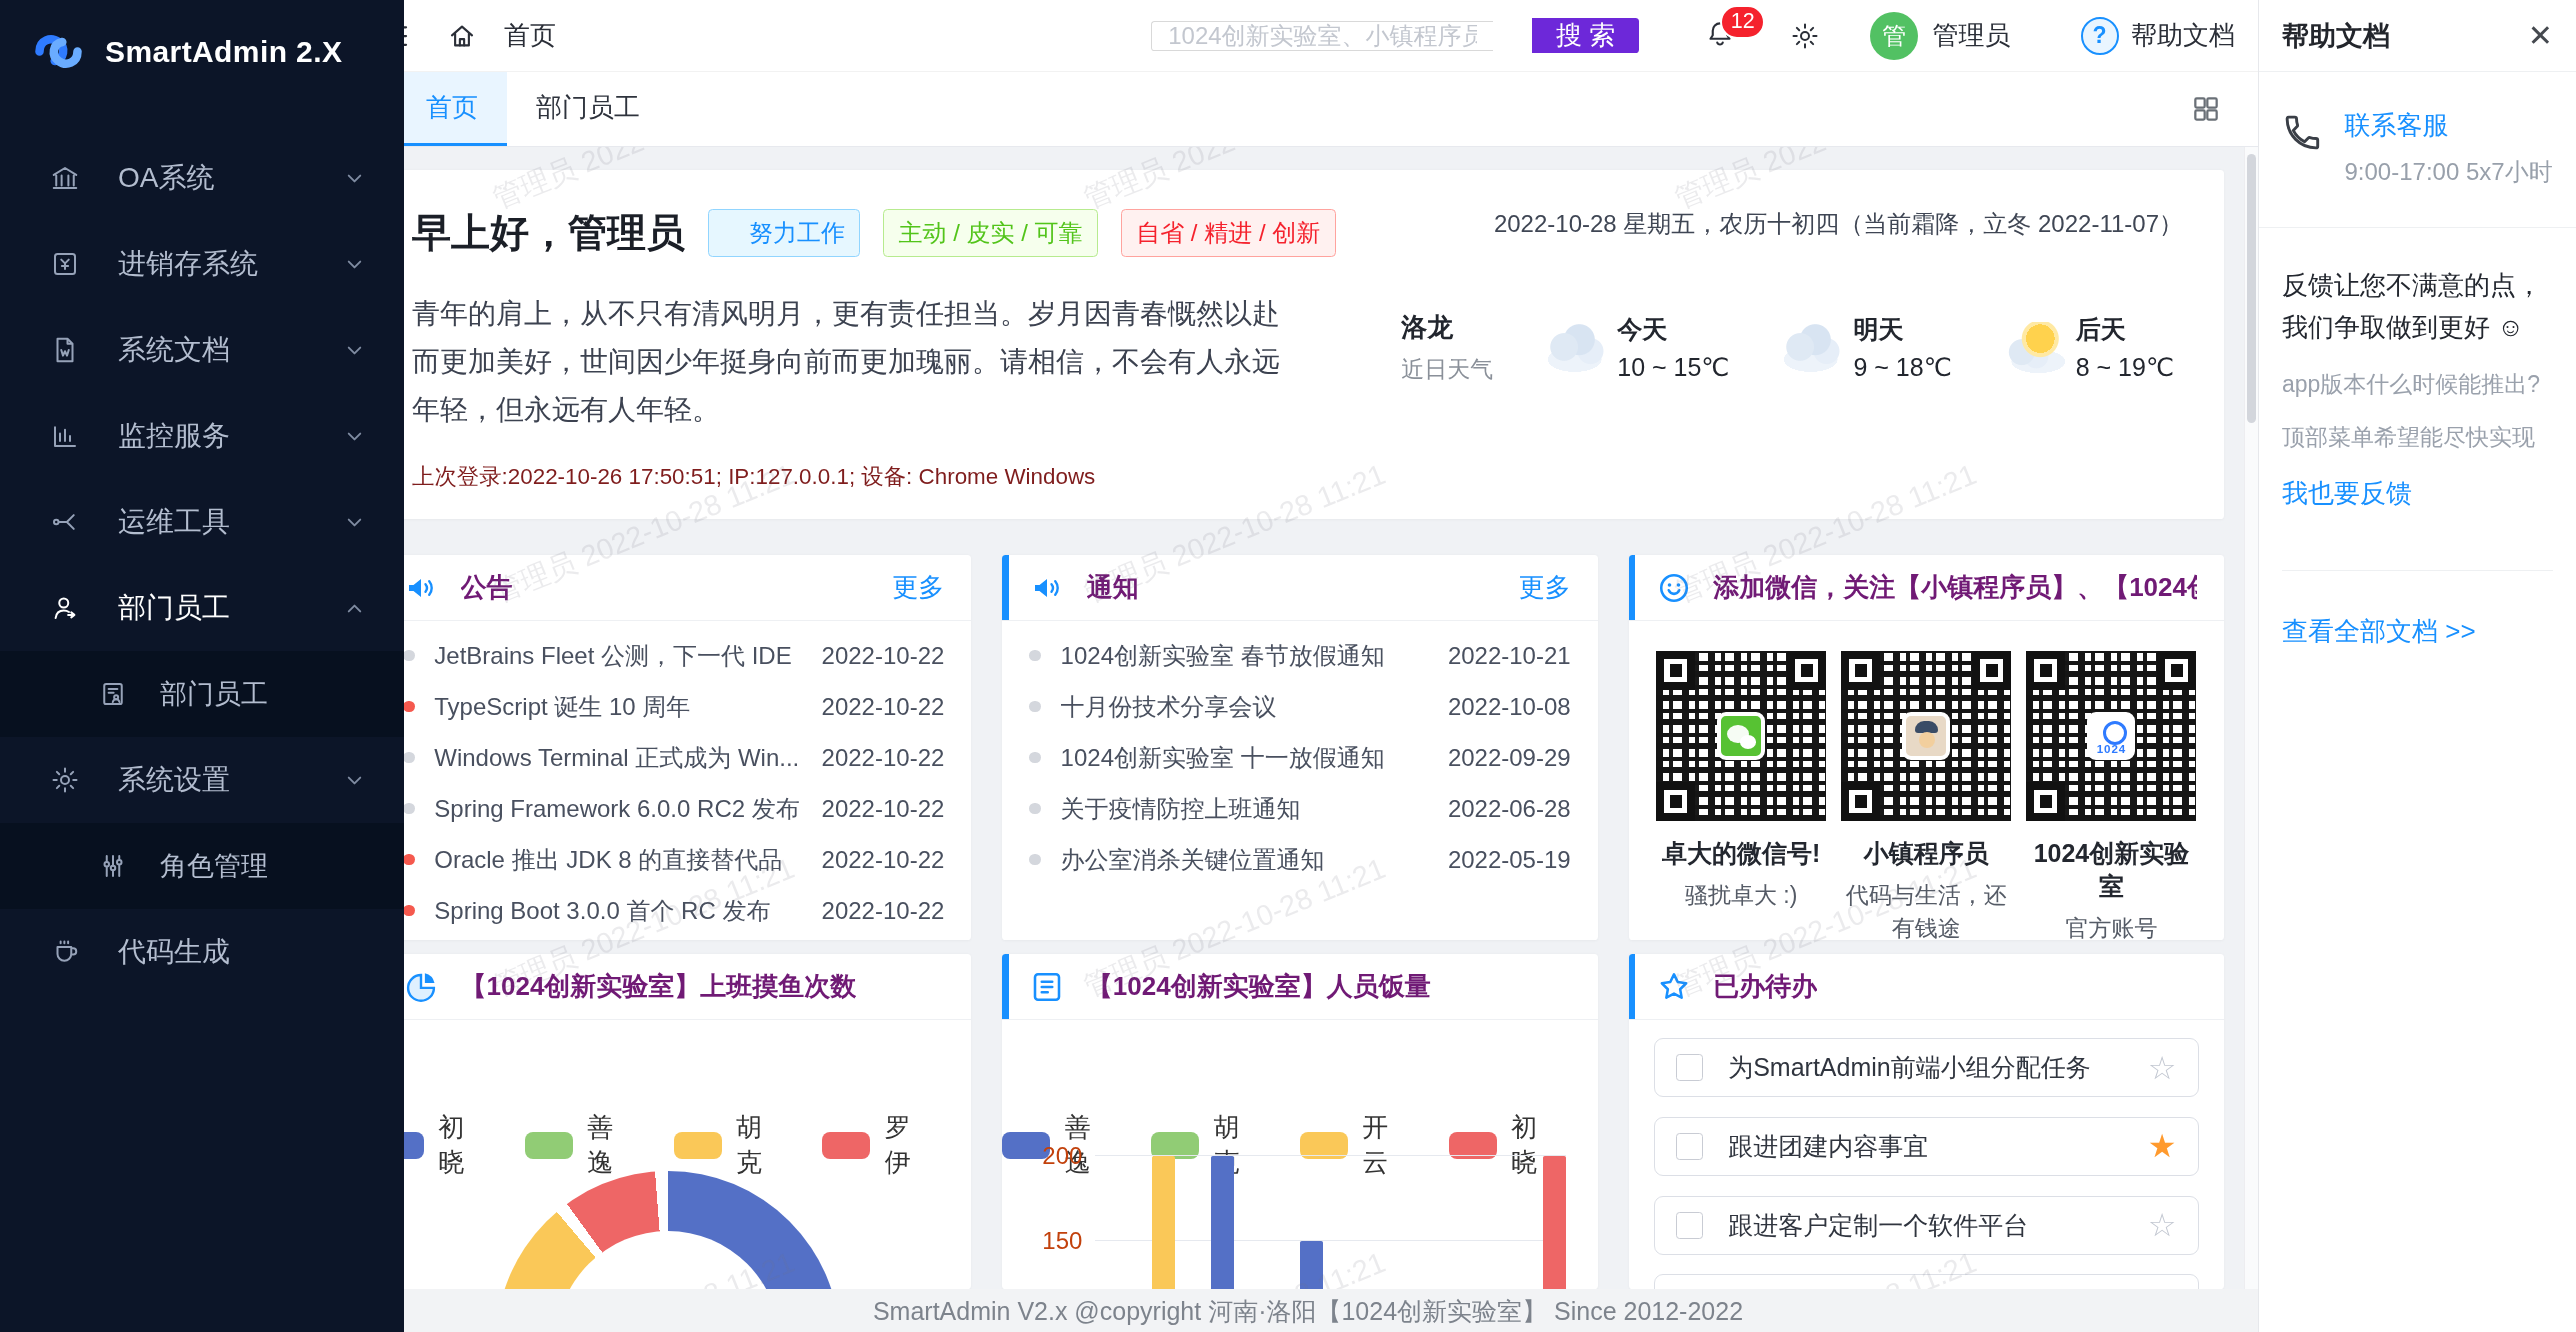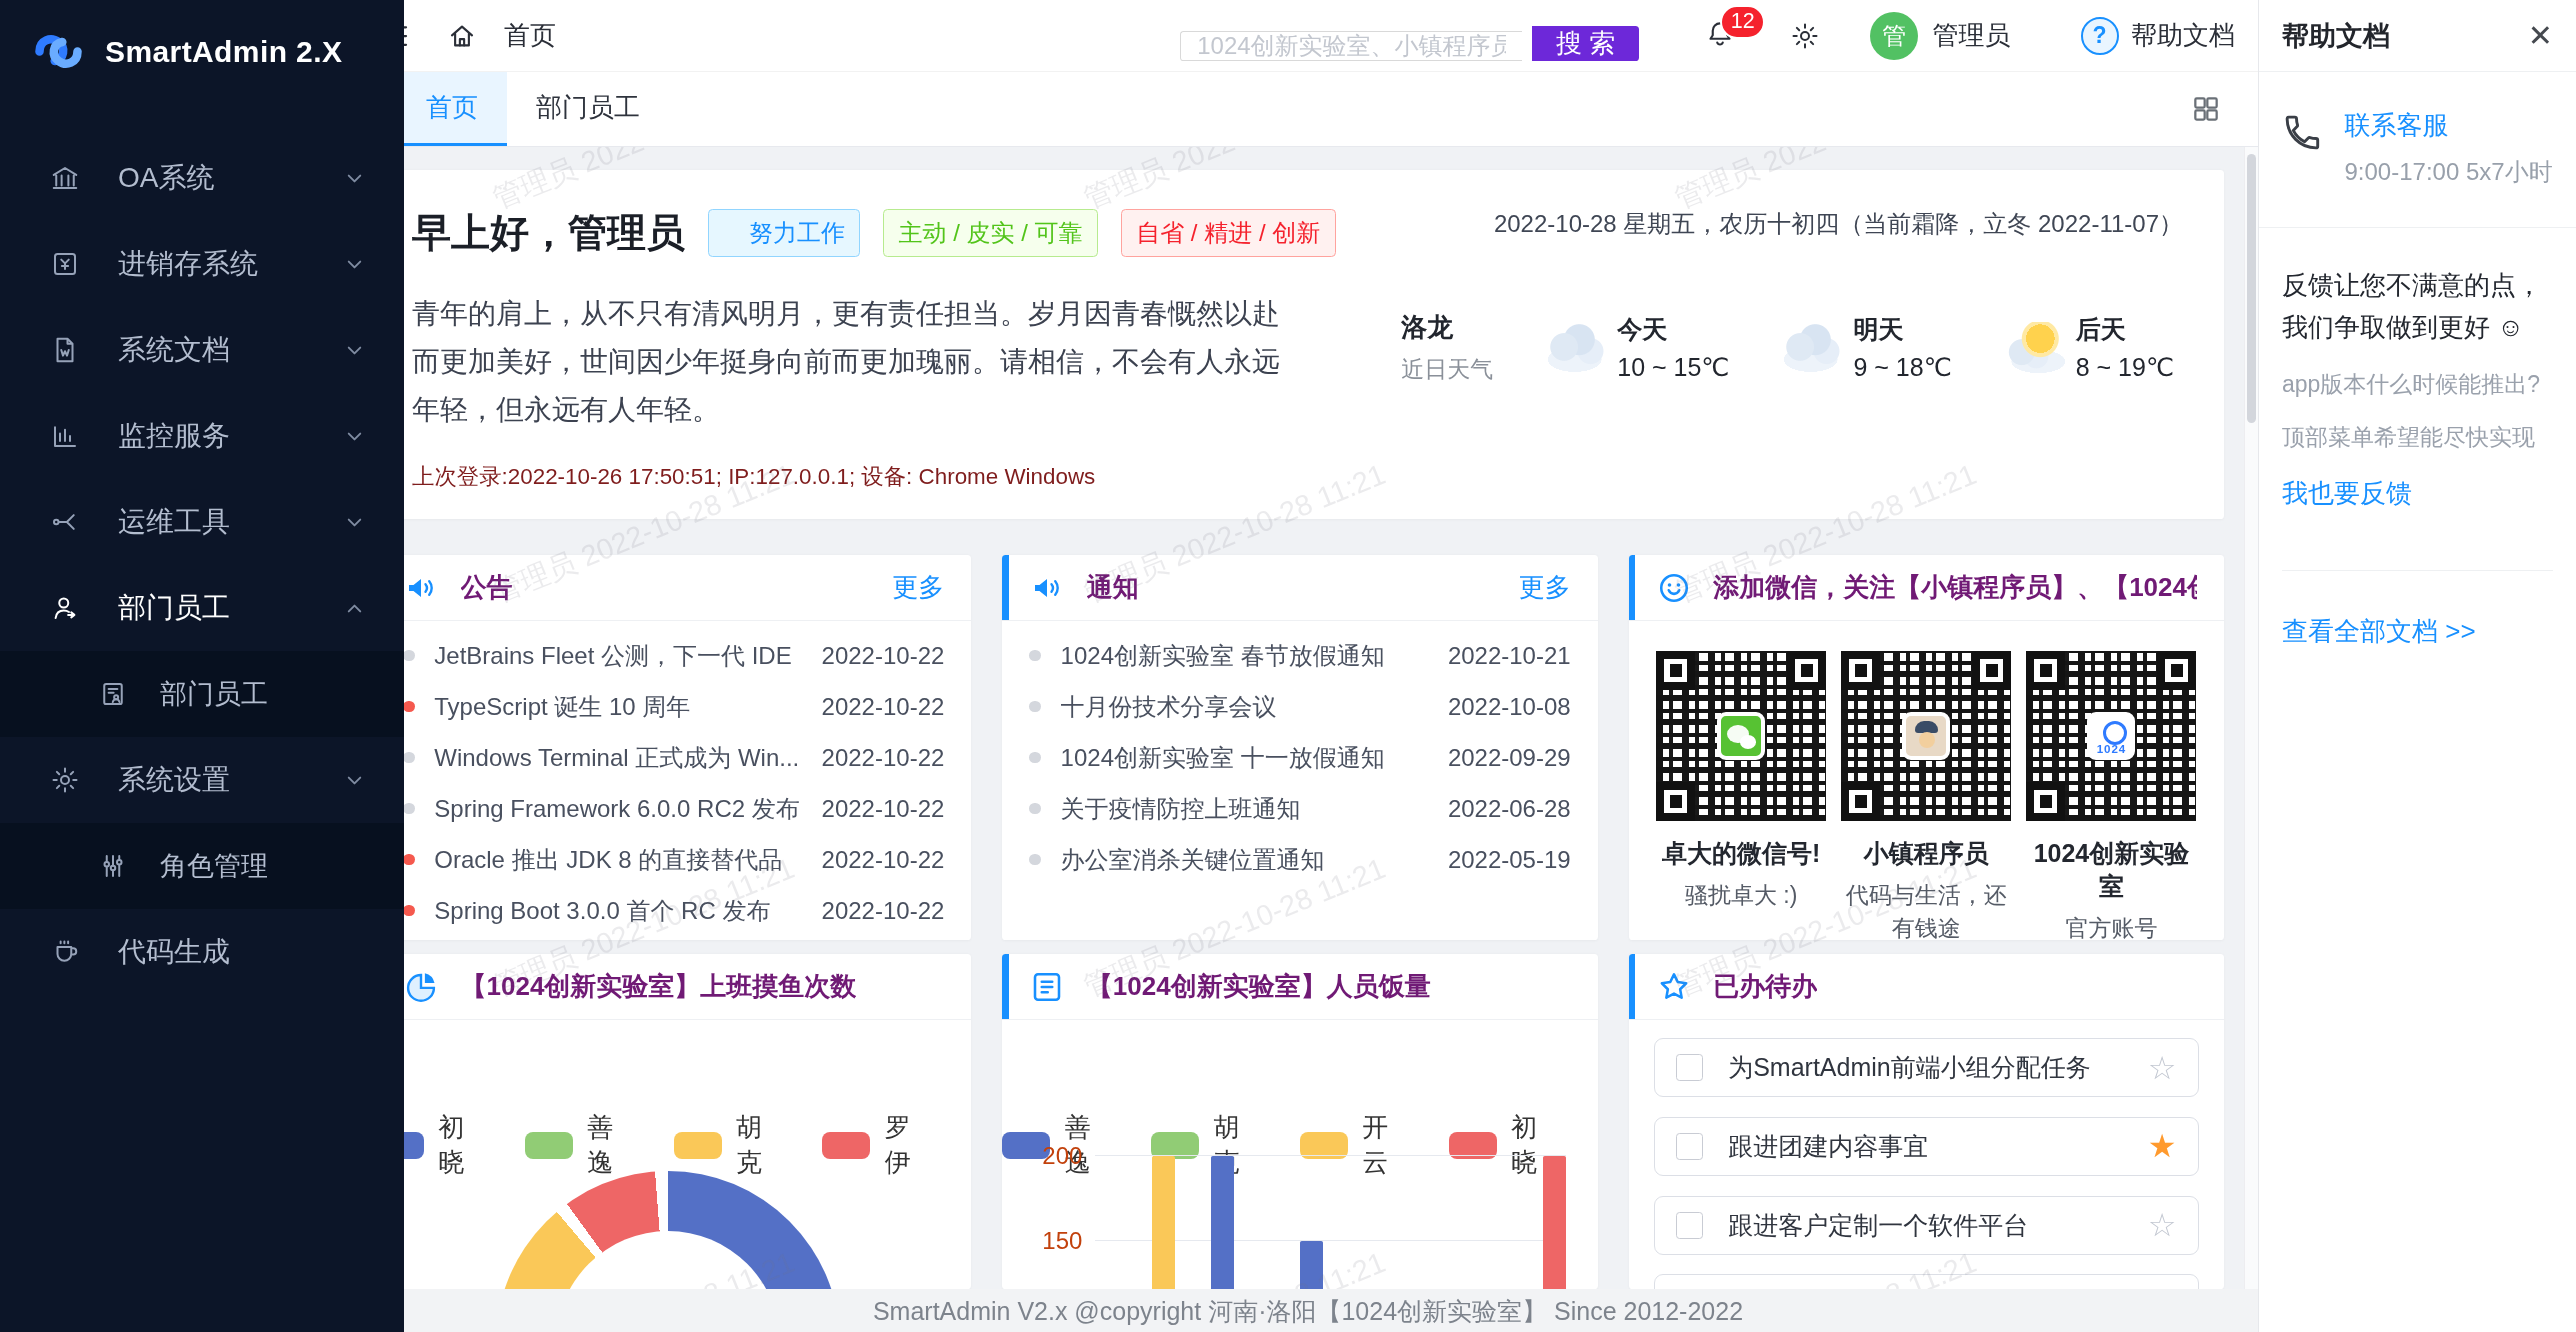--- a/index.html
+++ b/index.html
@@ -21,21 +21,21 @@
   .menu-row.t-item-open .mi{color:#fff;}
   .menu-row.t-subitem{background:#07101f;padding-left:98px;}
   .menu-row.t-subitem .mlabel{margin-left:32px;font-size:27px;}
 
   
   .topbar{position:absolute;left:358px;top:0;width:1900px;height:72px;background:#fff;display:flex;align-items:center;padding:0 23px;border-bottom:0.9px solid #f2f2f2;z-index:15;}
   .tb-icon{width:30px;height:30px;color:#2b2f38;flex:none;}
   .tb-home{margin-left:36px;}
   .tb-crumb{margin-left:27px;font-size:26px;color:#2b2f38;}
   .tb-spacer{flex:1;}
-  .search-wrap{display:flex;align-items:flex-end;height:50px;}
+  .search-wrap{display:flex;align-items:center;height:50px;gap:29px;}
   .search-input{width:342px;border:1.8px solid #d9d9d9;border-right:none;border-radius:3.6px 0 0 3.6px;font-size:24px;padding:0 16px;color:#333;outline:none;font-family:inherit;}
   .search-input::placeholder{color:#c3c7cf;}
   .search-btn{width:107px;border:none;background:#6d28d9;color:#fff;font-size:26px;border-radius:0 3.6px 3.6px 0;cursor:pointer;font-family:inherit;margin-left:10px;}
   .bell-wrap{position:relative;margin-left:66px;cursor:pointer;}
   .badge{position:absolute;top:-14.3px;right:-30px;min-width:45px;height:34px;border-radius:17px;background:#f5222d;border:2.7px solid #fff;color:#fff;font-size:21.5px;display:flex;align-items:center;justify-content:center;padding:0 7.2px;}
   .tb-gear{margin-left:55px;cursor:pointer;}
   .avatar-wrap{display:flex;align-items:center;margin-left:50px;cursor:pointer;}
   .avatar{width:48px;height:48px;border-radius:50%;background:#52c163;color:#fff;font-size:24px;display:flex;align-items:center;justify-content:center;}
   .avatar-name{margin-left:14.3px;font-size:26px;color:#2b2f38;}
   .help-wrap{display:flex;align-items:center;margin-left:70px;cursor:pointer;}

